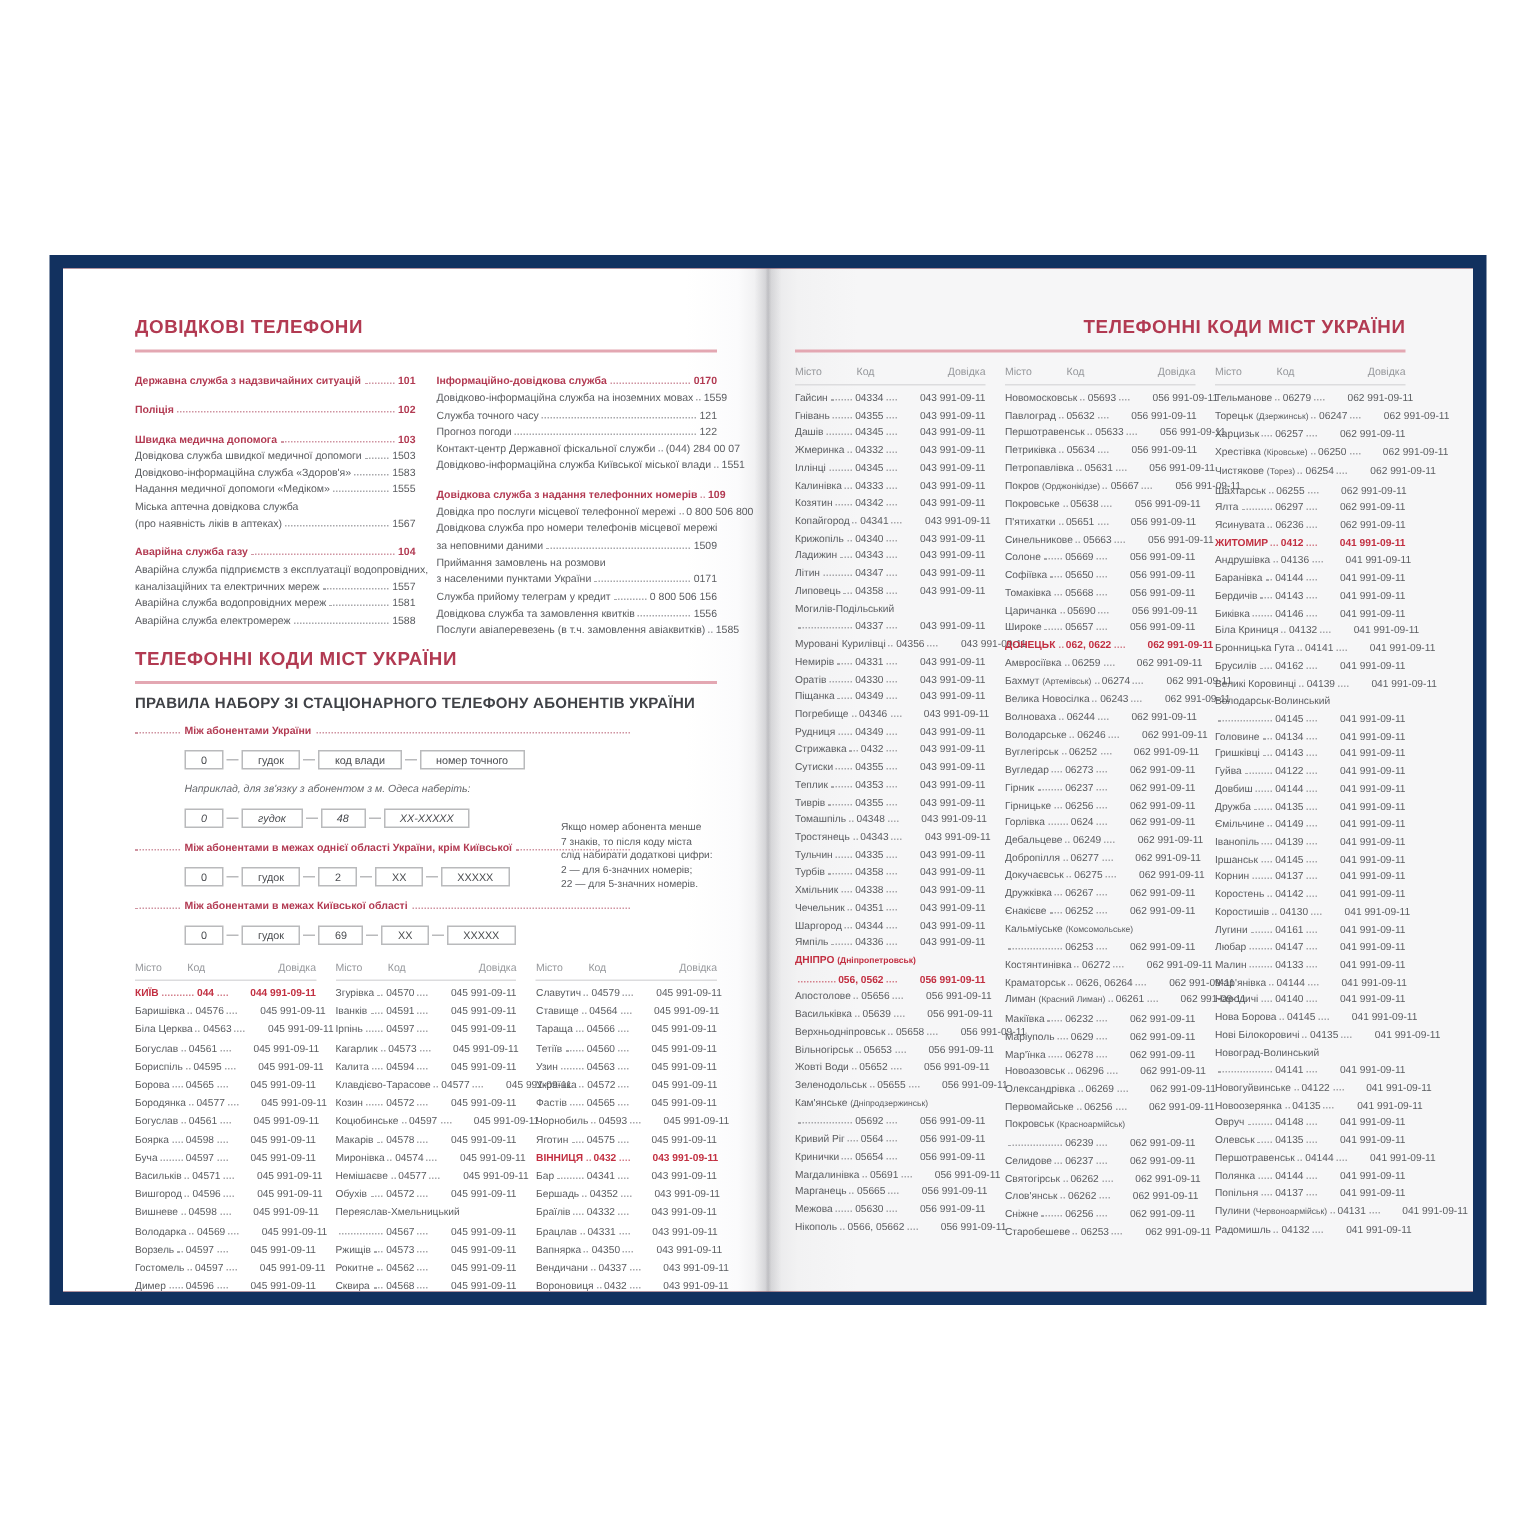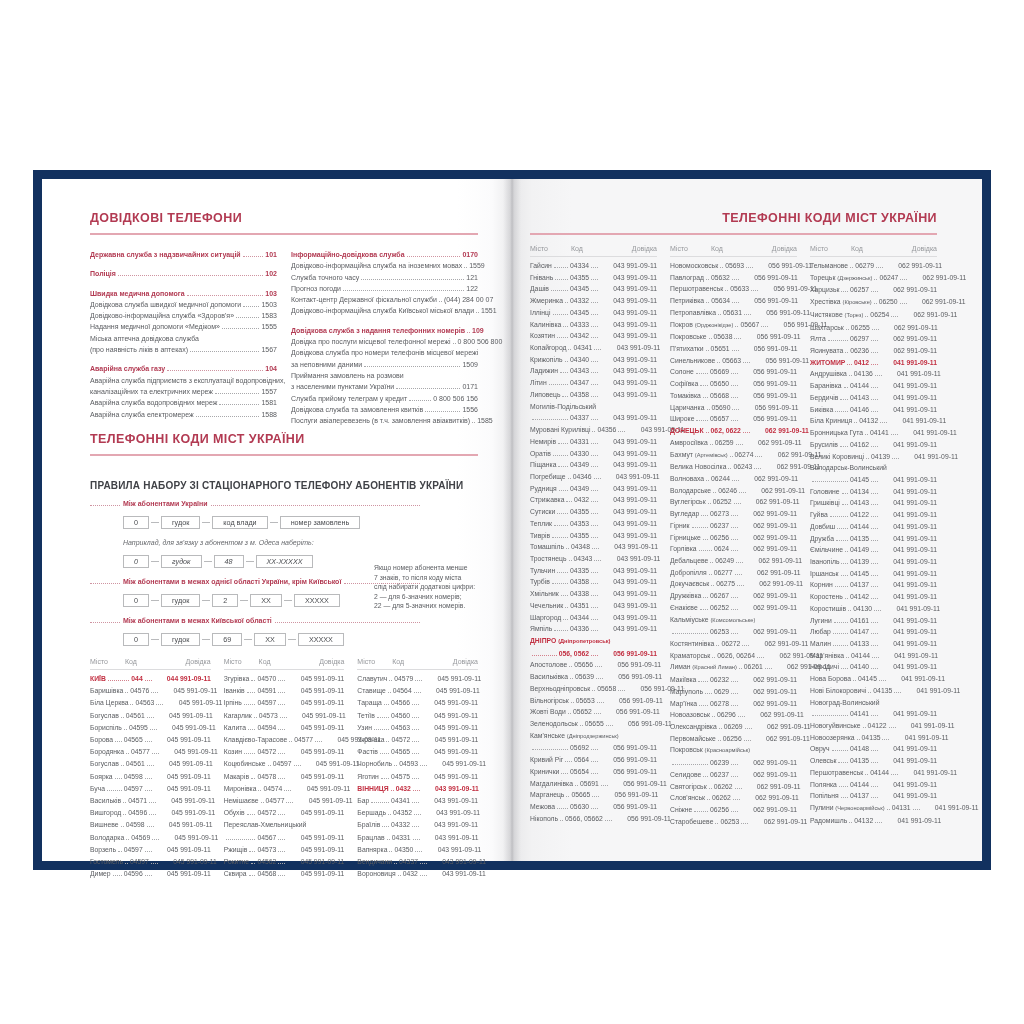--- a/index.html
+++ b/index.html
@@ -19,21 +19,21 @@
   .services{display:flex;gap:14px;margin-top:14px;height:178px}
   .scol{flex:1;min-width:0}
   .sl{display:flex;align-items:baseline;font-size:7px;line-height:11.3px;color:#5a5c60;white-space:nowrap}
   .sl.red{color:#b23a52;font-weight:bold}
   .sl.gap{margin-top:8px}
   .ld{flex:1 1 4px;min-width:3px;border-bottom:1px dotted #a8a8ab;margin:0 2px 2px}
   .sl.red .ld{border-color:#cf94a1}
   .sn{flex:none}
   
   .codes-title{margin-top:6px}
-  .subtitle{margin-top:25px;font-size:10px;font-weight:bold;color:#404247;letter-spacing:.2px;line-height:10px}
+  .subtitle{margin-top:9px;font-size:10px;font-weight:bold;color:#404247;letter-spacing:.2px;line-height:10px}
   .rules{position:relative;margin-top:8px}
   .rgroup{margin-bottom:2px}
   .rlabel{display:flex;align-items:baseline;font-size:7px;font-weight:bold;color:#b23a52;line-height:9px;width:330px}
   .rlabel .pre{flex:0 0 30px;border-bottom:1px dotted #cf94a1;margin-bottom:2px;margin-right:3px}
   .rlabel .post{flex:1;border-bottom:1px dotted #cf94a1;margin-bottom:2px;margin-left:3px}
   .rlabel.example{font-weight:normal;font-style:italic;color:#66686c;margin-left:33px;width:auto}
   .rboxes{margin:2px 0 3px 33px;display:flex;align-items:center}
   .box{display:inline-block;border:1px solid #b9babc;color:#4a4c50;font-size:7.2px;line-height:11px;height:13px;padding:0 10px;text-align:center;background:#fff;white-space:nowrap}
   .rboxes.italic .box{font-style:italic}
   .dash{display:inline-block;width:8px;height:13px;border-top:1px solid #b9babc;margin:12px 2px 0 2px}
@@ -214,21 +214,21 @@
               <span>Між абонентами України</span>
               <span class="post"></span>
             </div>
           <div class="rboxes">
               <span class="box">0</span>
               <span class="dash"></span>
               <span class="box">гудок</span>
               <span class="dash"></span>
               <span class="box">код влади</span>
               <span class="dash"></span>
-              <span class="box">номер замовлень</span>
+              <span class="box">номер точного</span>
             </div>
         </div>
         <div class="rgroup">
           <div class="rlabel example">
               <span>Наприклад, для зв'язку з абонентом з м. Одеса наберіть:</span>
             </div>
           <div class="rboxes italic">
               <span class="box">0</span>
               <span class="dash"></span>
               <span class="box">гудок</span>

